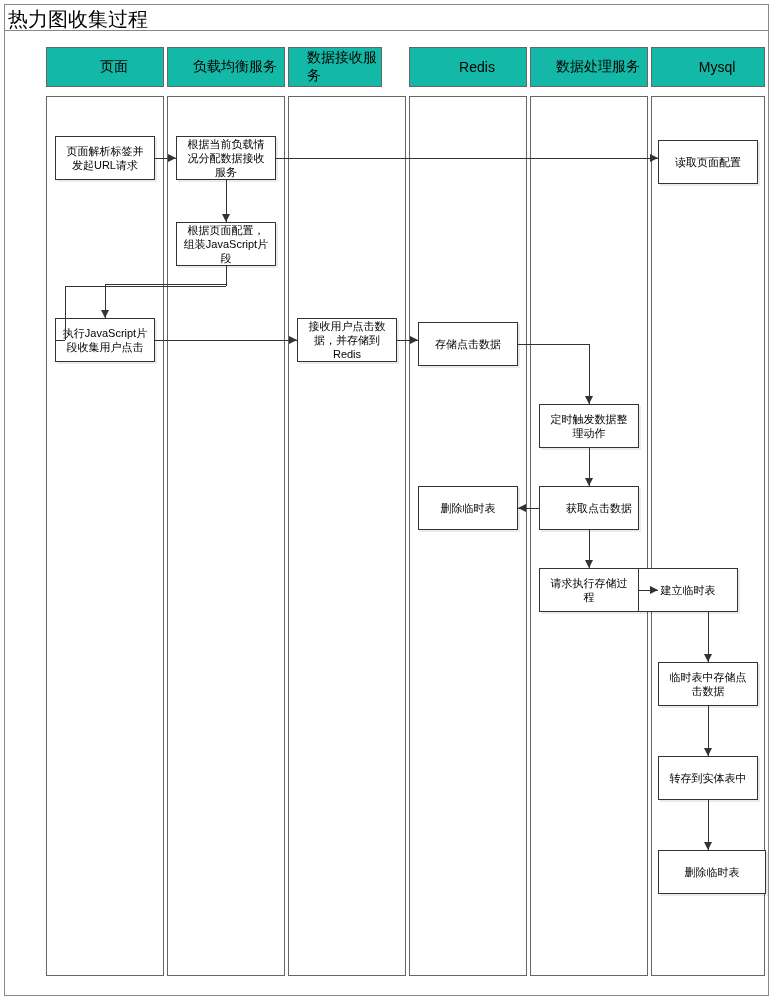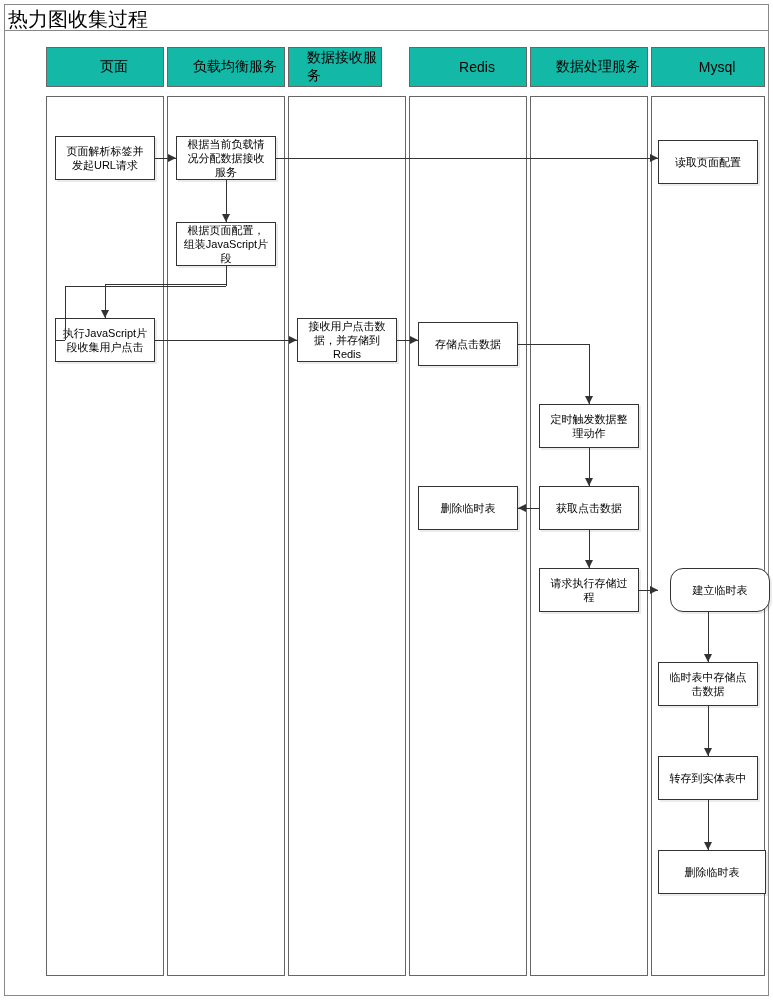--- a/index.html
+++ b/index.html
@@ -143,30 +143,30 @@
     </div>
     <div class="node" style="left: 297px; top: 318px; width: 100px; height: 44px;">
       <span>接收用户点击数据，并存储到Redis</span>
     </div>
     <div class="node" style="left: 418px; top: 322px; width: 100px; height: 44px;">
       <span>存储点击数据</span>
     </div>
     <div class="node" style="left: 539px; top: 404px; width: 100px; height: 44px;">
       <span>定时触发数据整理动作</span>
     </div>
-    <div class="node" style="left: 539px; top: 486px; width: 100px; height: 44px;">
+    <div class="node" style="left: 539px; top: 486px; width: 100px; height: 44px; justify-content: flex-end;">
       <span>获取点击数据</span>
     </div>
     <div class="node" style="left: 418px; top: 486px; width: 100px; height: 44px;">
       <span>删除临时表</span>
     </div>
     <div class="node" style="left: 539px; top: 568px; width: 100px; height: 44px;">
       <span>请求执行存储过程</span>
     </div>
-    <div class="node" style="left: 670px; top: 568px; width: 100px; height: 44px; border-radius: 13px;">
+    <div class="node" style="left: 638px; top: 568px; width: 100px; height: 44px;">
       <span>建立临时表</span>
     </div>
     <div class="node" style="left: 658px; top: 662px; width: 100px; height: 44px;">
       <span>临时表中存储点击数据</span>
     </div>
     <div class="node" style="left: 658px; top: 756px; width: 100px; height: 44px;">
       <span>转存到实体表中</span>
     </div>
     <div class="node" style="left: 658px; top: 850px; width: 108px; height: 44px;">
       <span>删除临时表</span>

